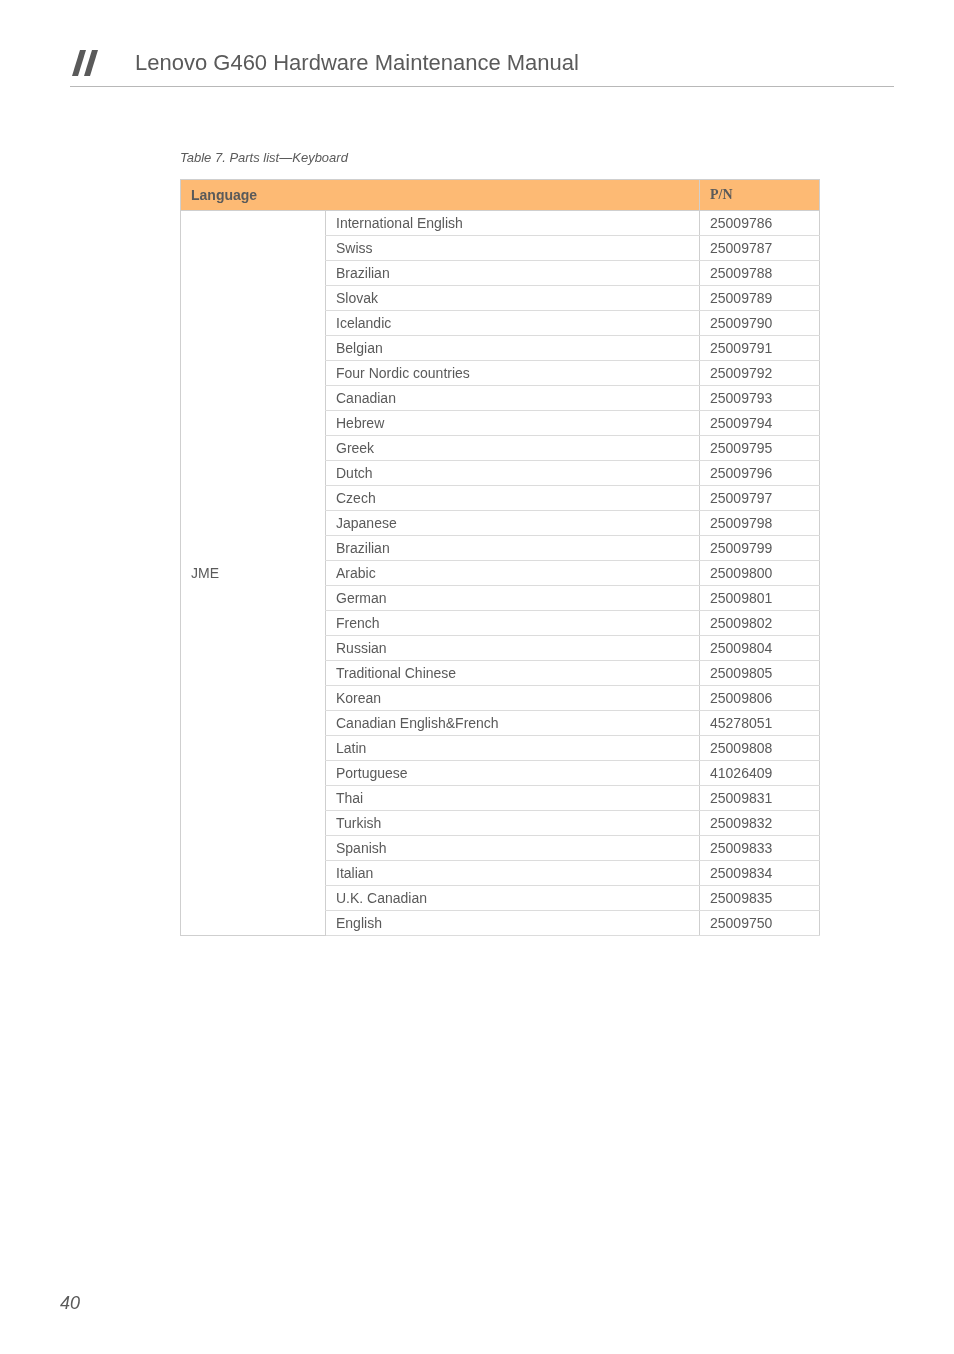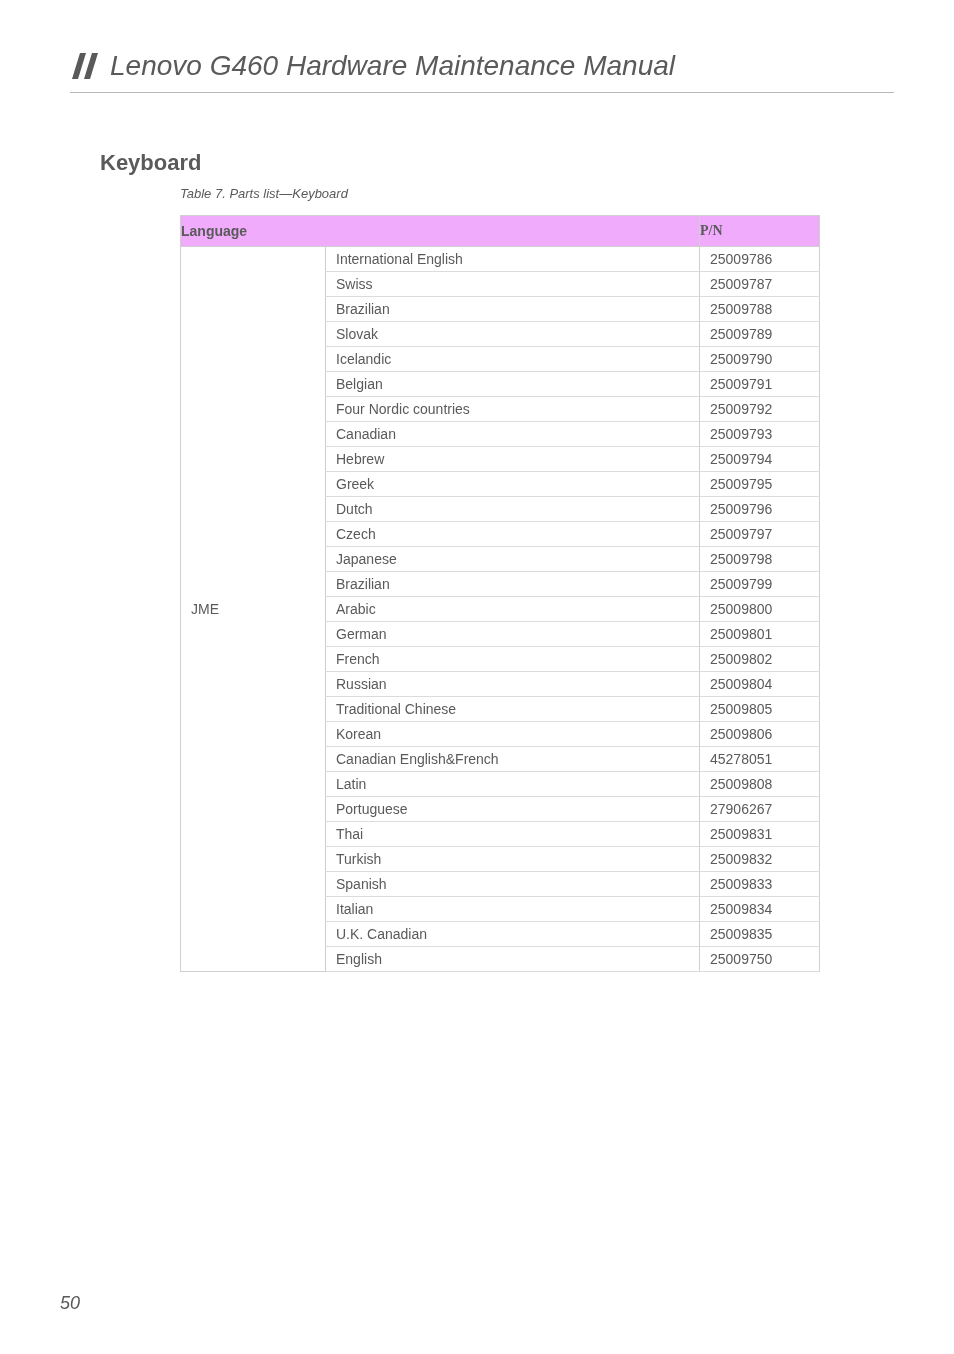--- a/index.html
+++ b/index.html
@@ -27,23 +27,23 @@
   }
 
   .slash-icon {
     width: 30px;
     height: 26px;
     margin-right: 10px;
     flex-shrink: 0;
   }
 
   .running-head-text {
-    font-style: italic;
-    font-size: 28px;
-    color: #5a5a5a;
+    font-size: 22px;
+    color: #5a5a5a;
+    margin-left: 25px;
   }
 
   .content {
     position: absolute;
     top: 150px;
     left: 100px;
     right: 60px;
   }
 
   .section-title {
@@ -67,24 +67,24 @@
   }
 
   table {
     width: 100%;
     border-collapse: collapse;
     font-size: 14px;
     color: #5a5a5a;
   }
 
   thead th {
-    background: #f0abfc;
+    background: #fdba74;
     text-align: left;
     font-weight: bold;
-    padding: 7px 0;
+    padding: 7px 10px;
     border-top: 1px solid #cfcfcf;
     border-bottom: 1px solid #cfcfcf;
     border-left: 1px solid #cfcfcf;
   }
   thead th:last-child { border-right: 1px solid #cfcfcf; font-family: Liberation Serif, serif; }
 
   tbody td {
     padding: 4px 10px;
     border-bottom: 1px solid #dcdcdc;
     border-left: 1px solid #cfcfcf;
@@ -115,21 +115,20 @@
 
 <div class="running-head">
   <svg class="slash-icon" viewBox="0 0 30 26">
     <polygon points="2,26 10,0 16,0 8,26" fill="#5a5a5a"></polygon>
     <polygon points="14,26 22,0 28,0 20,26" fill="#5a5a5a"></polygon>
   </svg>
   <span class="running-head-text">Lenovo G460 Hardware Maintenance Manual</span>
 </div>
 
 <div class="content">
-  <div class="section-title">Keyboard</div>
 
   <div class="table-caption">Table 7. Parts list—Keyboard</div>
 
   <div class="table-wrap">
     <table>
       <colgroup>
         <col class="lang-col">
         <col>
         <col class="pn-col">
       </colgroup>
@@ -224,21 +223,21 @@
           <tr>
             <td>Canadian English&amp;French</td>
             <td>45278051</td>
           </tr>
           <tr>
             <td>Latin</td>
             <td>25009808</td>
           </tr>
           <tr>
             <td>Portuguese</td>
-            <td>27906267</td>
+            <td>41026409</td>
           </tr>
           <tr>
             <td>Thai</td>
             <td>25009831</td>
           </tr>
           <tr>
             <td>Turkish</td>
             <td>25009832</td>
           </tr>
           <tr>
@@ -255,13 +254,13 @@
           </tr>
           <tr>
             <td>English</td>
             <td>25009750</td>
           </tr>
         </tbody>
     </table>
   </div>
 </div>
 
-<div class="page-number">50</div>
+<div class="page-number">40</div>
 
 </body></html>

